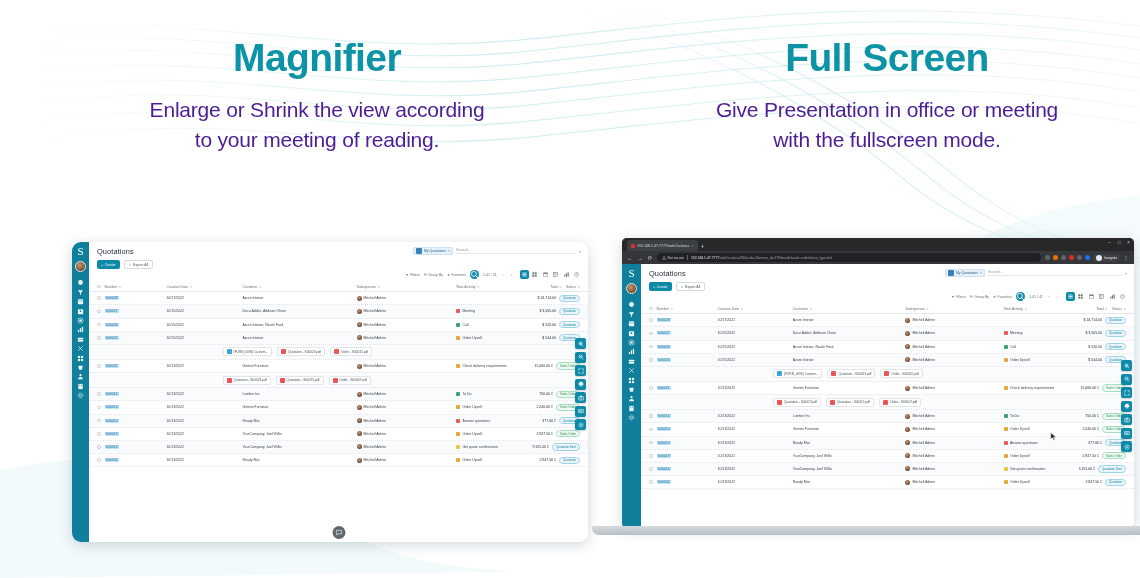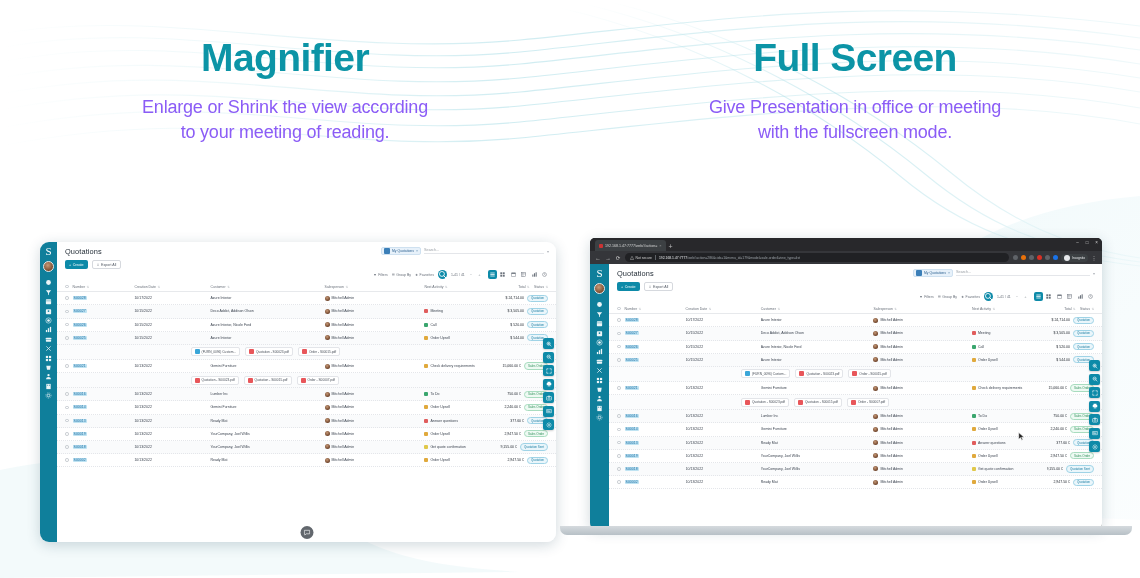--- a/index.html
+++ b/index.html
@@ -4,31 +4,31 @@
 <style>
   * { box-sizing: border-box; margin: 0; padding: 0; }
   body {
     width: 1140px; height: 578px;
     font-family: "Liberation Sans", sans-serif;
     background: #ffffff;
     overflow: hidden;
     position: relative;
   }
   .bg-waves { position: absolute; inset: 0; z-index: 0; }
-  .page { position: relative; z-index: 2; width: 934px; height: 578px; }
+  .page { position: relative; z-index: 2; width: 934px; height: 578px; margin-left: 32px; }
 
   
   .headings { display: flex; width: 1140px; padding-top: 38px; }
   .head-col { width: 570px; text-align: center; }
   .head-title {
     font-size: 39px; font-weight: bold; color: #0c94a6;
     letter-spacing: -0.6px; line-height: 1.05;
   }
   .head-sub {
-    margin-top: 16px; font-size: 18px; color: #8b5cf6;
+    margin-top: 16px; font-size: 21px; color: #4c1d95;
     line-height: 1.42; letter-spacing: -0.2px;
   }
 
   
   .devices { position: absolute; top: 238px; left: 0; width: 1140px; height: 340px; }
 
   .tablet {
     position: absolute; left: 40px; top: 4px; width: 516px; height: 300px;
     background: #fdfdfd; border-radius: 9px;
     box-shadow: 0 3px 14px rgba(20,60,80,.20);

